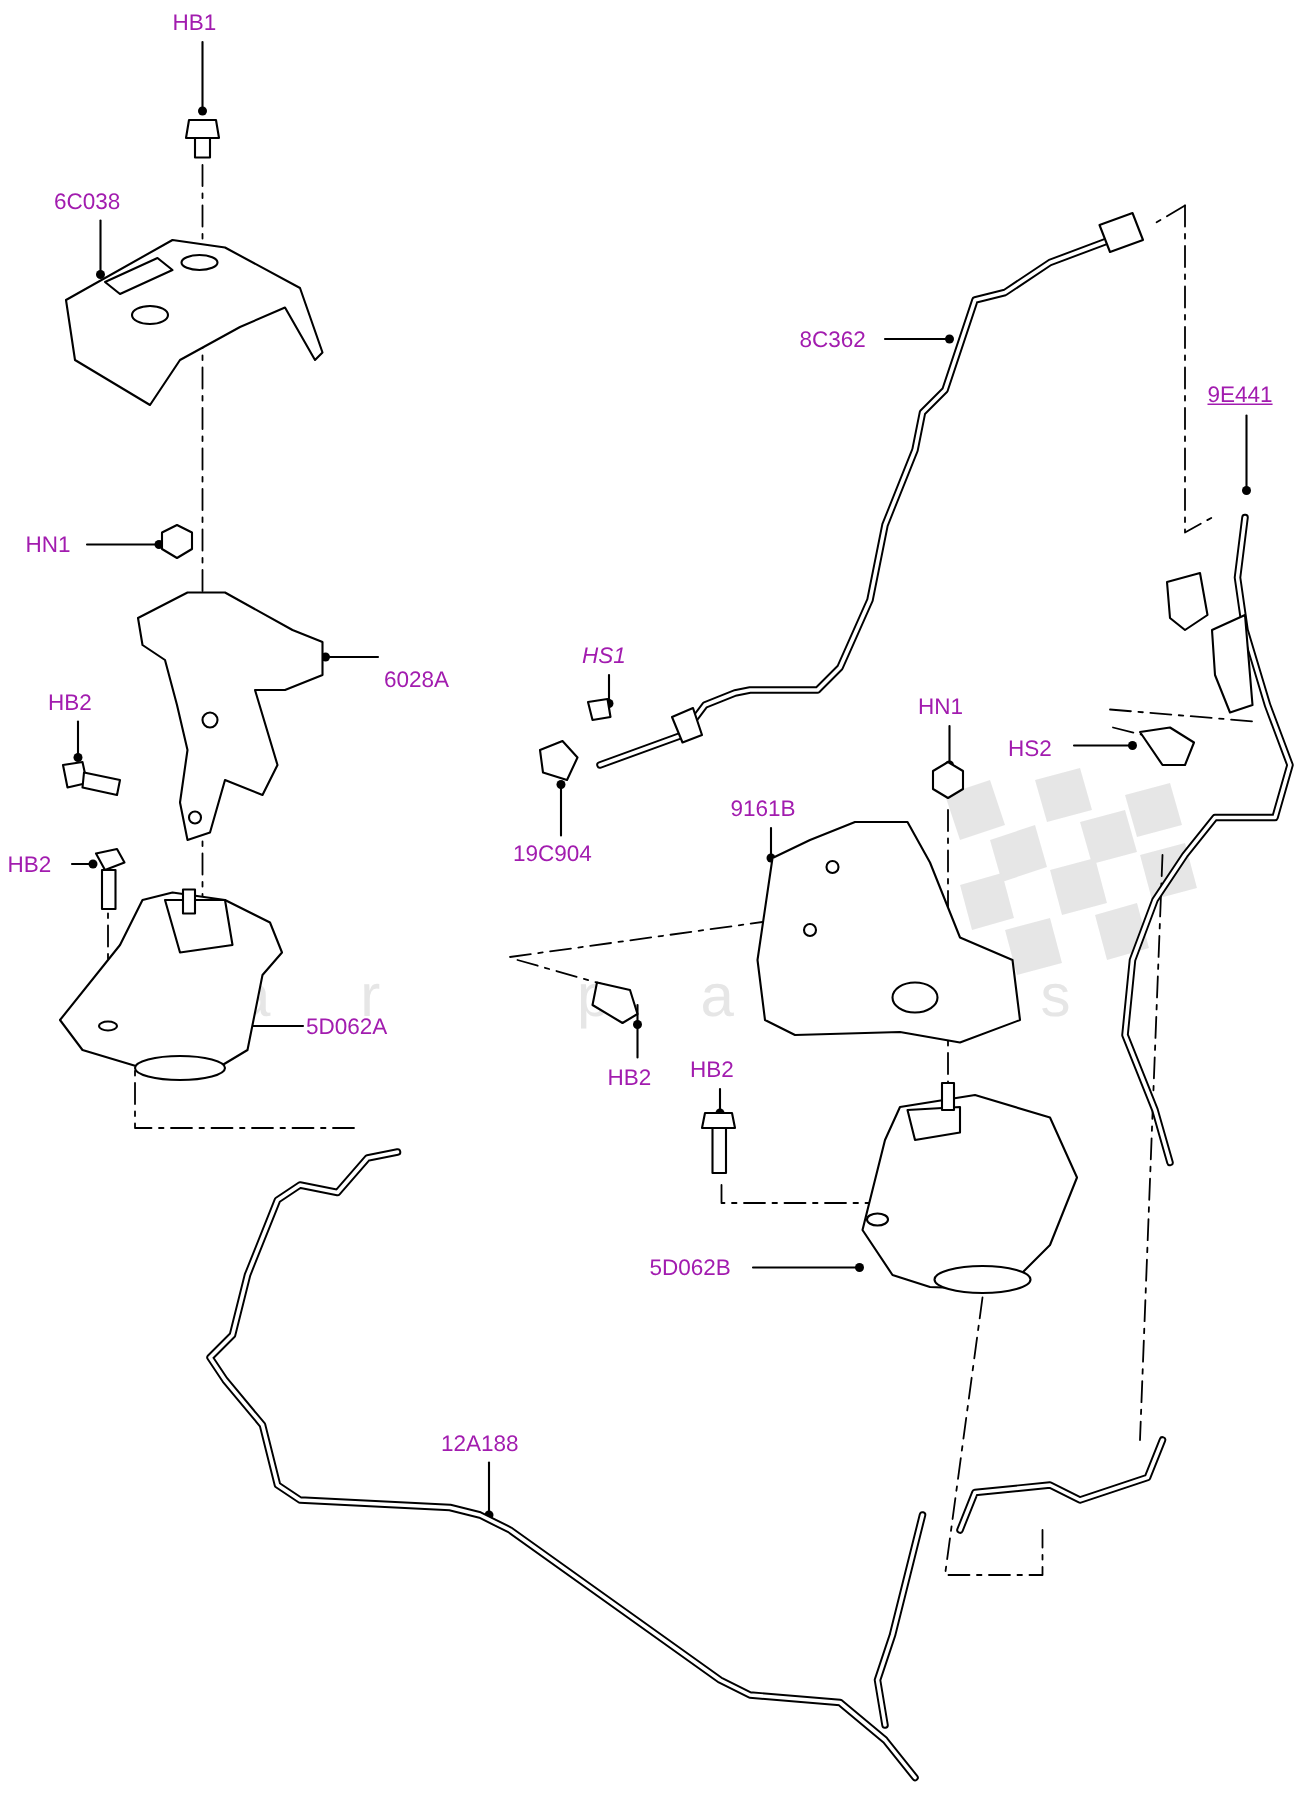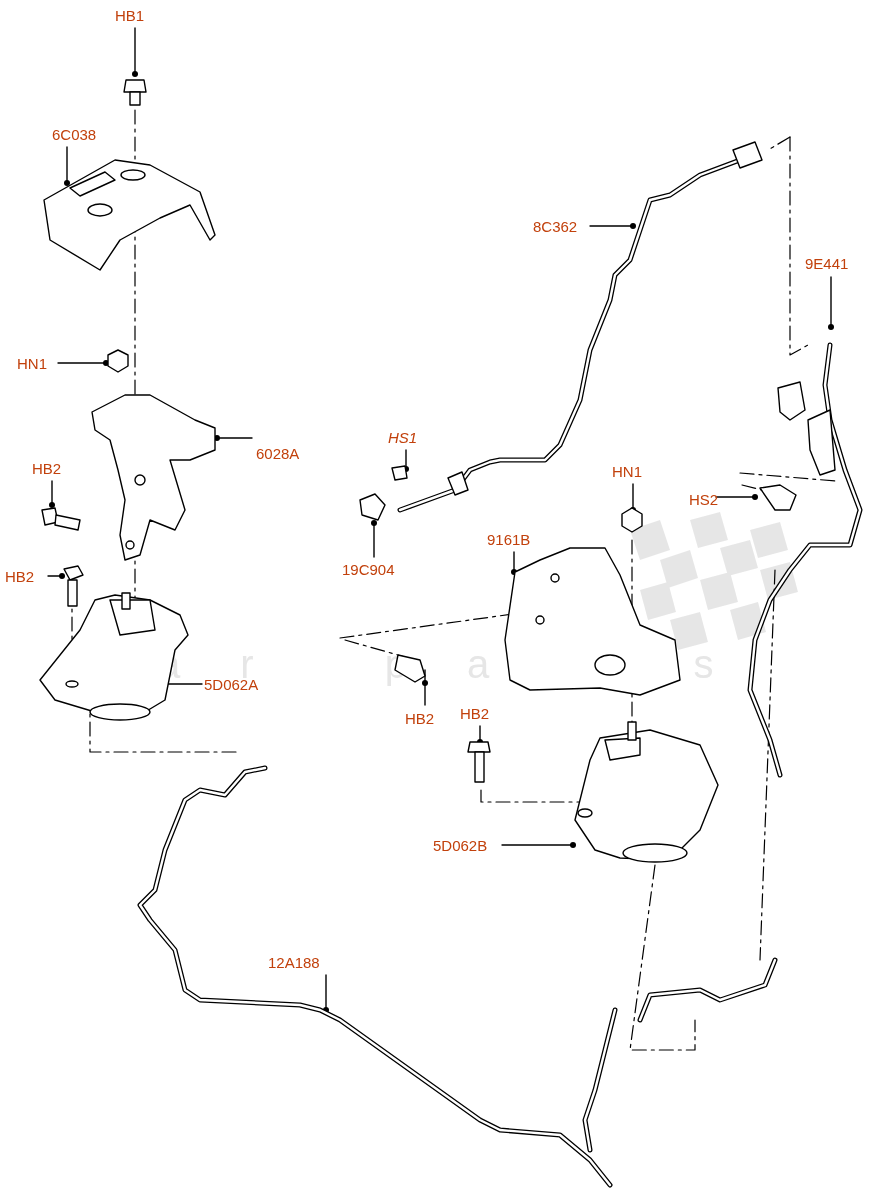--- a/index.html
+++ b/index.html
@@ -1,18 +1,18 @@
 <!DOCTYPE html>
 <html><head>
 <meta charset="utf-8">
 <style>
   html,body{margin:0;padding:0;background:#ffffff;}
   body{width:875px;height:1200px;position:relative;overflow:hidden;font-family:"Liberation Sans",sans-serif;}
   #diagram{position:absolute;left:0;top:0;width:875px;height:1200px;}
-  .lbl{position:absolute;color:#c2410c;font-size:15px;line-height:16px;white-space:nowrap;font-family:"Liberation Sans",sans-serif;cursor:pointer;}
+  .lbl{position:absolute;color:#a21caf;font-size:15px;line-height:16px;white-space:nowrap;font-family:"Liberation Sans",sans-serif;cursor:pointer;}
   .wm{position:absolute;font-family:"Liberation Sans",sans-serif;pointer-events:none;}
   .wm-main{left:75px;top:522px;font-size:118px;color:#f6c9c9;letter-spacing:-2px;line-height:118px;font-weight:normal;}
   .wm-sub{left:78px;top:642px;font-size:40px;color:#e6e6e6;letter-spacing:60px;line-height:44px;}
 </style>
 </head>
 <body>
 
 <div id="diagram">
 
   <div class="wm wm-sub">car parts</div>
@@ -199,30 +199,30 @@
         <path d="M575,820 L590,760 L600,738 L650,730 L700,745 L718,785 L700,830 L670,860 L620,858 L595,850 Z"></path>
         <path d="M605,740 L640,738 L640,755 L610,760 Z"></path>
         <rect x="628" y="722" width="8" height="18"></rect>
         <ellipse cx="655" cy="853" rx="32" ry="9"></ellipse>
         <ellipse cx="585" cy="813" rx="7" ry="4"></ellipse>
       </g>
     </g>
   </svg>
 
   <div class="lbl" style="left:115px;top:8px;">HB1</div>
-  <div class="lbl" style="left:52px;top:127px;text-align:right;">6C038</div>
+  <div class="lbl" style="left:36px;top:127px;text-align:right;">6C038</div>
   <div class="lbl" style="left:17px;top:356px;">HN1</div>
   <div class="lbl" style="left:256px;top:446px;">6028A</div>
   <div class="lbl" style="left:32px;top:461px;">HB2</div>
   <div class="lbl" style="left:5px;top:569px;">HB2</div>
   <div class="lbl" style="left:204px;top:677px;">5D062A</div>
   <div class="lbl" style="left:533px;top:219px;">8C362</div>
-  <div class="lbl" style="left:805px;top:256px;">9E441</div>
+  <div class="lbl" style="left:805px;top:256px;text-decoration:underline;">9E441</div>
   <div class="lbl" style="left:388px;top:430px;font-style:italic;">HS1</div>
   <div class="lbl" style="left:342px;top:562px;text-align:center;">19C904</div>
   <div class="lbl" style="left:612px;top:464px;">HN1</div>
-  <div class="lbl" style="left:689px;top:492px;">HS2</div>
+  <div class="lbl" style="left:672px;top:492px;">HS2</div>
   <div class="lbl" style="left:487px;top:532px;">9161B</div>
   <div class="lbl" style="left:405px;top:711px;">HB2</div>
   <div class="lbl" style="left:460px;top:706px;">HB2</div>
   <div class="lbl" style="left:433px;top:838px;text-align:center;">5D062B</div>
-  <div class="lbl" style="left:268px;top:955px;">12A188</div>
+  <div class="lbl" style="left:294px;top:955px;">12A188</div>
 </div>
 
 </body></html>

